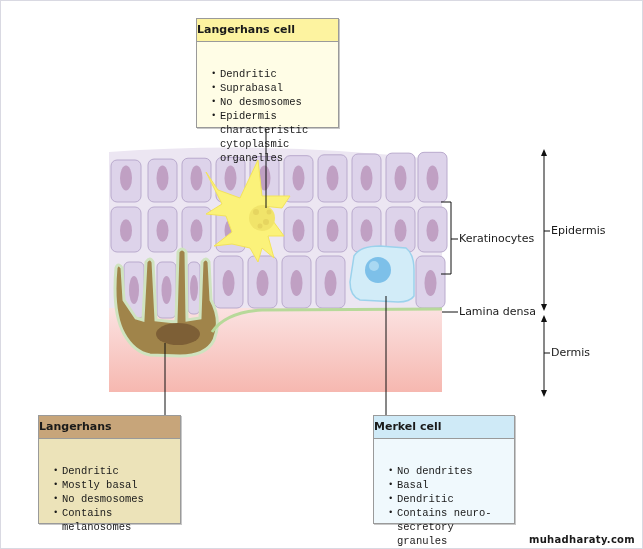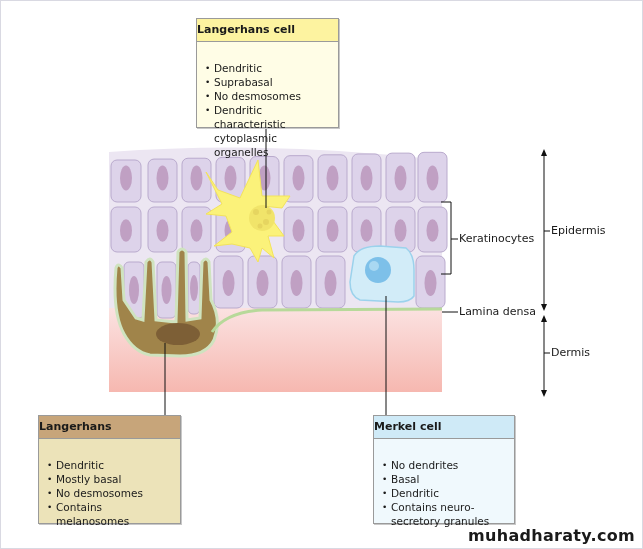--- a/index.html
+++ b/index.html
@@ -16,38 +16,38 @@
   #tissue { position: absolute; left: 0; top: 0; }
   .box {
     position: absolute; border: 1px solid #9a9a9a;
     box-shadow: 1px 1px 0 #c8c8c8;
     font-size: 10.5px; line-height: 14px;
   }
   .box .head {
     font-weight: bold; font-size: 11px;
     padding: 4px 0 4px 0; border-bottom: 1px solid #9a9a9a;
   }
-  .box ul { list-style: none; margin: 2px; padding: 17px 6px 6px 6px; }
+  .box ul { list-style: none; margin: 8px; padding: 17px 6px 6px 6px; font-family: Liberation Mono, monospace; }
   .box li { position: relative; padding-left: 9px; }
   .box li::before {
     content: "\2022"; position: absolute; left: 0; top: 0; font-size: 9px;
   }
   #box-lang { left: 196px; top: 18px; width: 141px; height: 108px; background: #fffde6; }
   #box-lang .head { background: #fdf3a0; }
   #box-mel { left: 38px; top: 415px; width: 141px; height: 107px; background: #ece3b9; }
   #box-mel .head { background: #c7a57a; }
   #box-mer { left: 373px; top: 415px; width: 140px; height: 107px; background: #f0f9fd; }
   #box-mer .head { background: #cfeaf7; }
   .label {
     position: absolute; font-size: 11px; white-space: nowrap;
   }
   #watermark {
     position: absolute; right: 8px; bottom: 4px;
     font-family: "DejaVu Sans", sans-serif; font-weight: bold;
-    font-size: 16px; color: #1a1a1a; letter-spacing: 0.3px;
+    font-size: 10px; color: #1a1a1a; letter-spacing: 0.3px;
   }
 </style>
 </head>
 <body>
 
 <div class="frame"></div>
 
 <svg id="tissue" width="643" height="549">
   <defs>
     <linearGradient id="dermisGrad" x1="0" y1="0" x2="0" y2="1">
@@ -156,21 +156,21 @@
     <line x1="544" y1="353" x2="550" y2="353" stroke="#111" stroke-width="1"></line>
   </g>
 </svg>
 
 <div class="box" id="box-lang">
   <div class="head">Langerhans cell</div>
   <ul>
     <li>Dendritic</li>
     <li>Suprabasal</li>
     <li>No desmosomes</li>
-    <li>Dendritic characteristic</li>
+    <li>Epidermis characteristic</li>
     <li class="cont">cytoplasmic organelles</li>
   </ul>
 </div>
 
 <div class="box" id="box-mel">
   <div class="head">Langerhans</div>
   <ul>
     <li>Dendritic</li>
     <li>Mostly basal</li>
     <li>No desmosomes</li>

